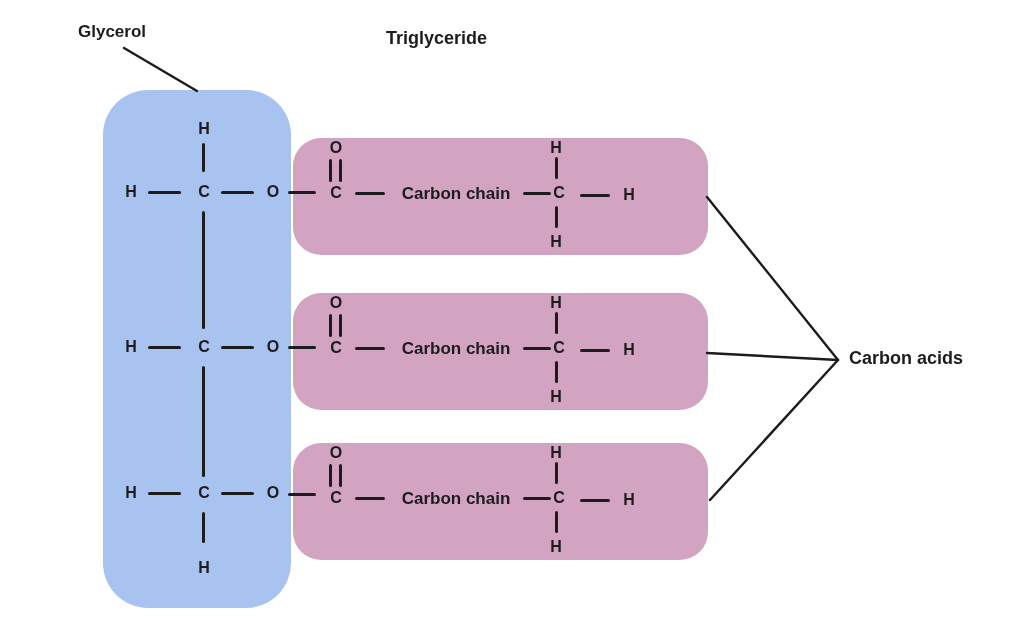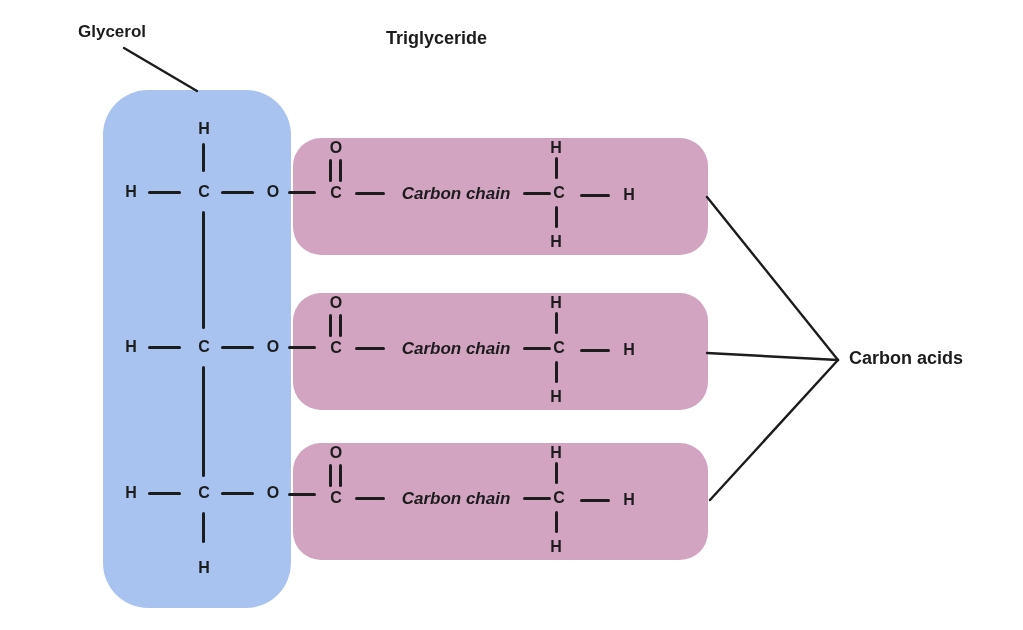--- a/index.html
+++ b/index.html
@@ -66,21 +66,20 @@
   }
   .chain-label {
     position: absolute;
     transform: translate(-50%, -50%);
     font-weight: bold;
     font-size: 17px;
     line-height: 1;
     color: var(--ink);
     z-index: 5;
     white-space: nowrap;
-    font-style: italic;
   }
   .hbond {
     position: absolute;
     height: 3px;
     background: var(--ink);
     border-radius: 2px;
     z-index: 5;
   }
   .vbond {
     position: absolute;

